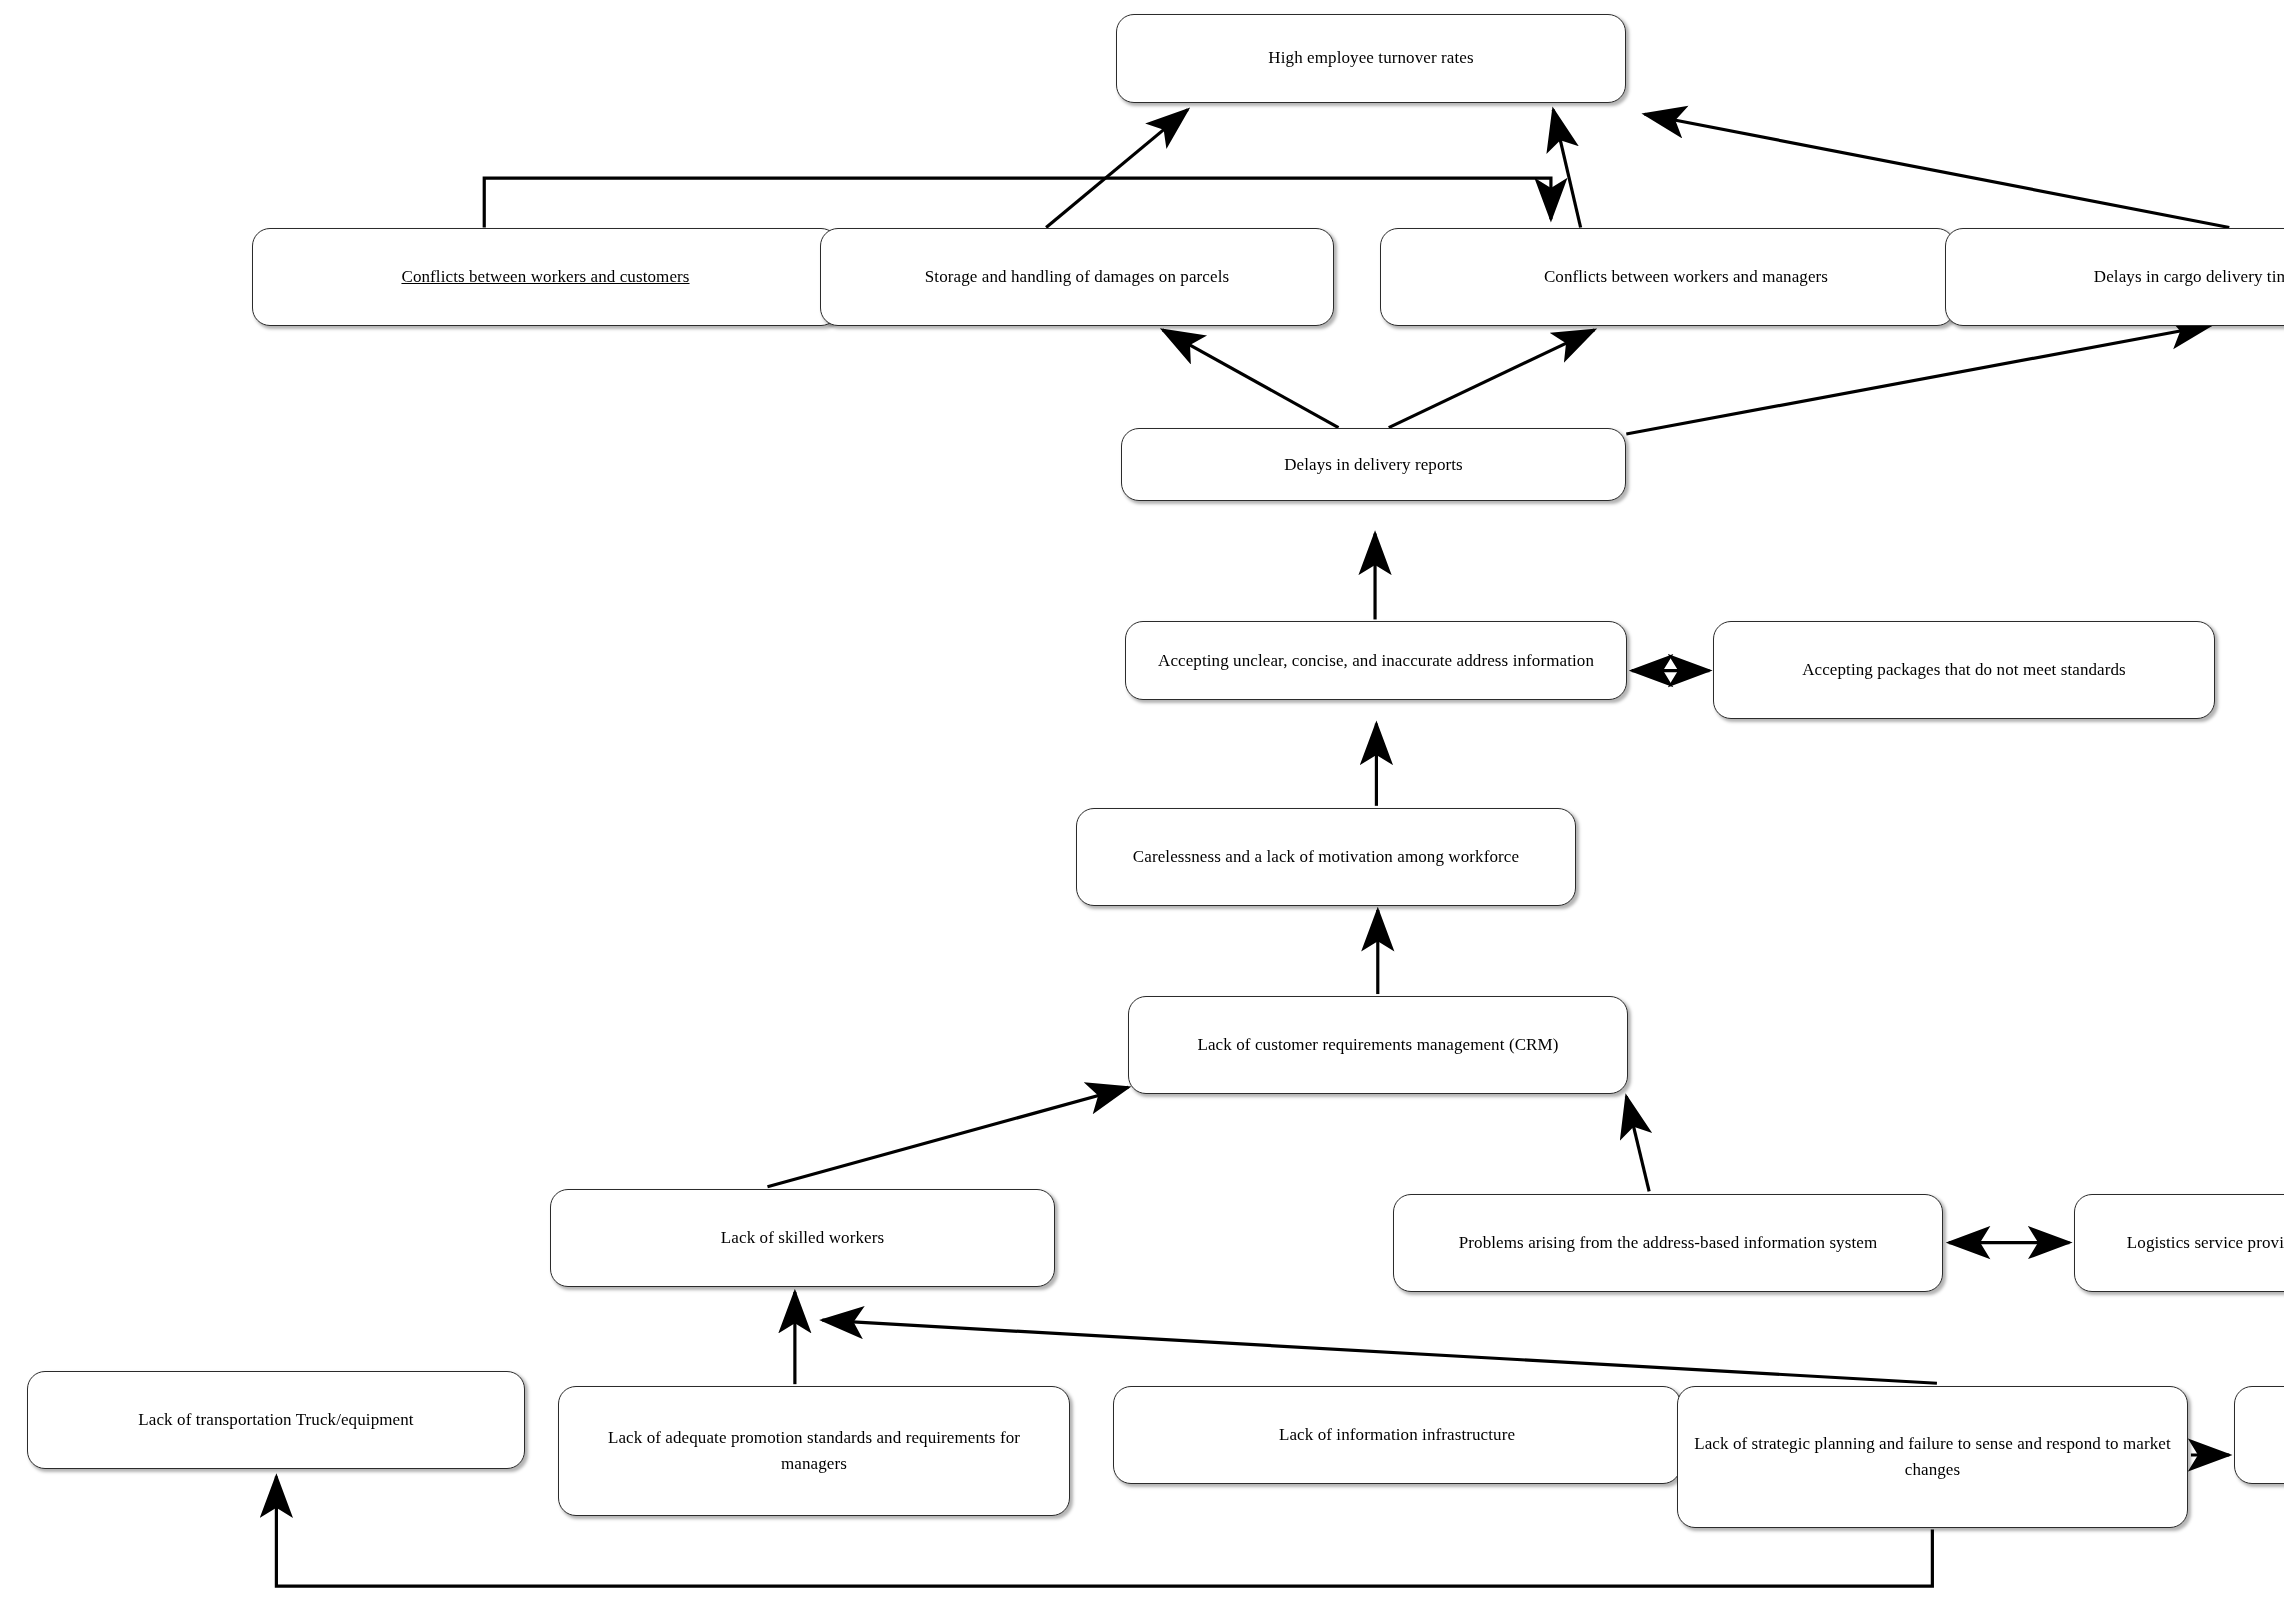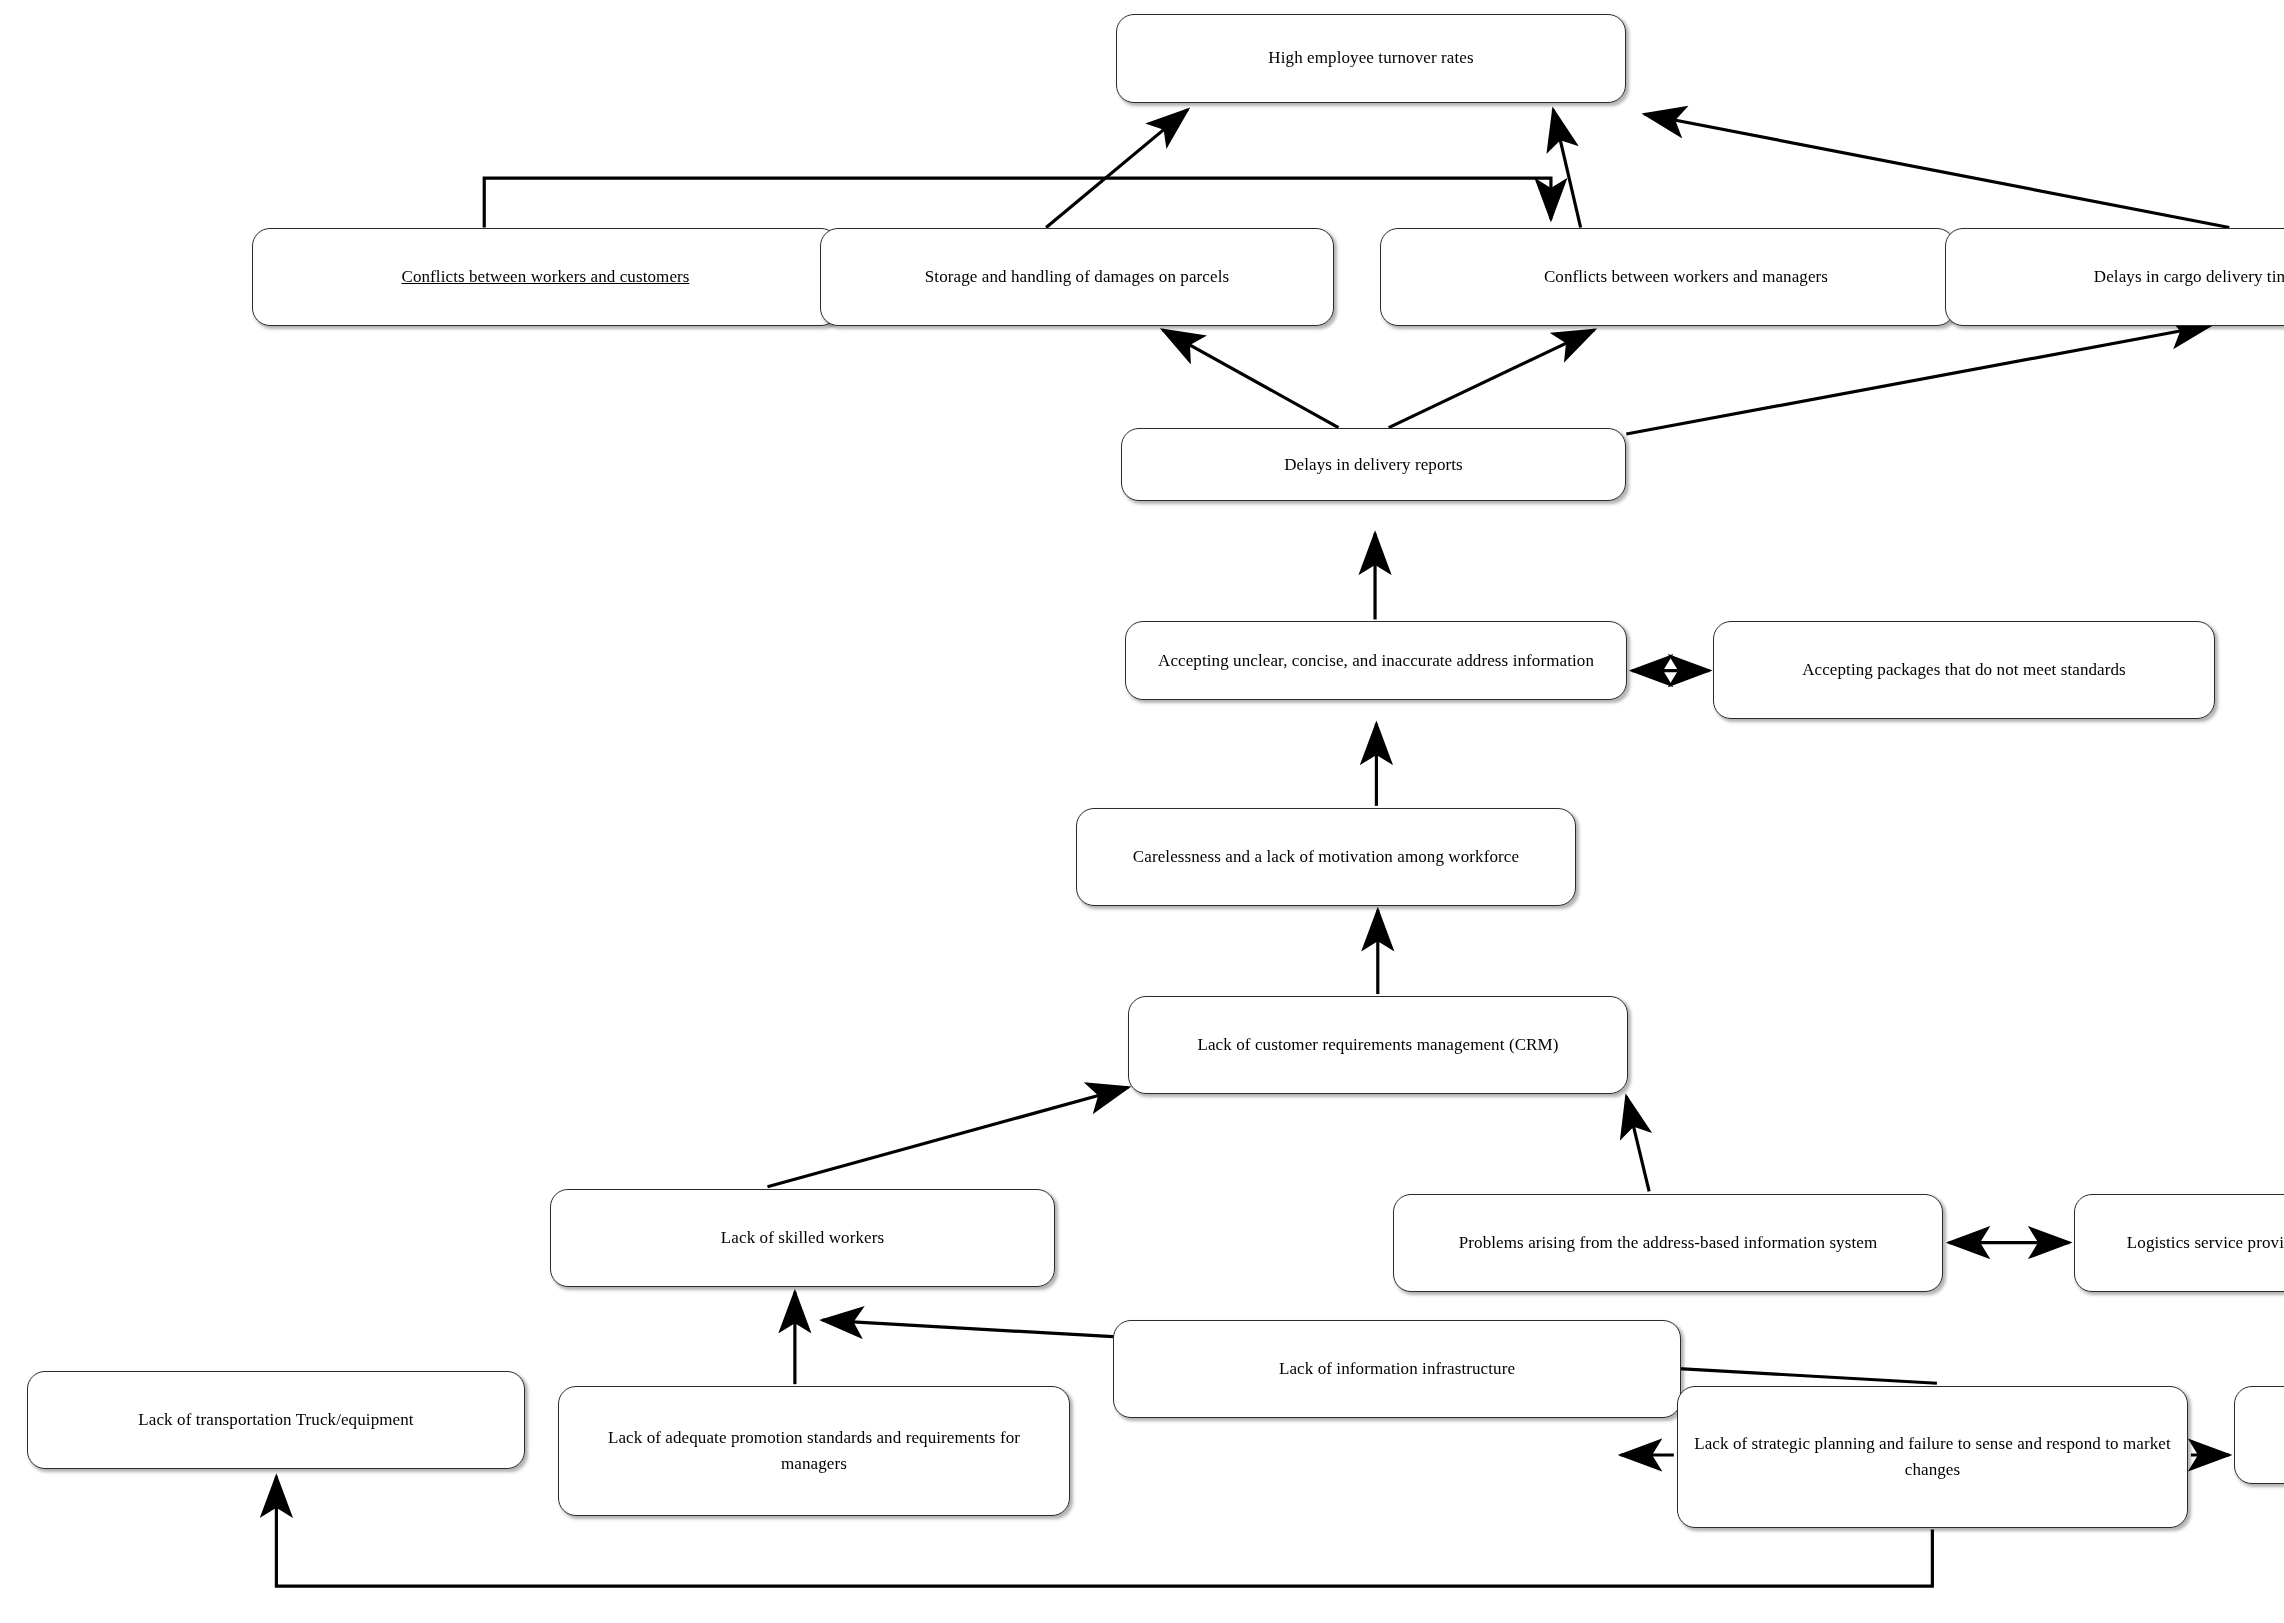--- a/index.html
+++ b/index.html
@@ -161,21 +161,21 @@
   </div>
 
   <div class="node" style="left:27px; top:1371px; width:498px; height:98px;text-align:center;">
     <span class="label">Lack of transportation Truck/equipment</span>
   </div>
 
   <div class="node" style="left:558px; top:1386px; width:512px; height:130px;">
     <span class="label">Lack of adequate promotion standards and requirements for managers</span>
   </div>
 
-  <div class="node" style="left:1113px; top:1320px; width:568px; height:98px;">
+  <div class="node" style="left:1113px; top:1386px; width:568px; height:98px;">
     <span class="label">Lack of information infrastructure</span>
   </div>
 
   <div class="node" style="left:1677px; top:1386px; width:511px; height:142px;">
     <span class="label">Lack of strategic planning and failure to sense and respond to market changes</span>
   </div>
 
   <div class="node" style="left:2234px; top:1386px; width:461px; height:98px;">
     <span class="label">Lack of information technology equipment</span>
   </div>

